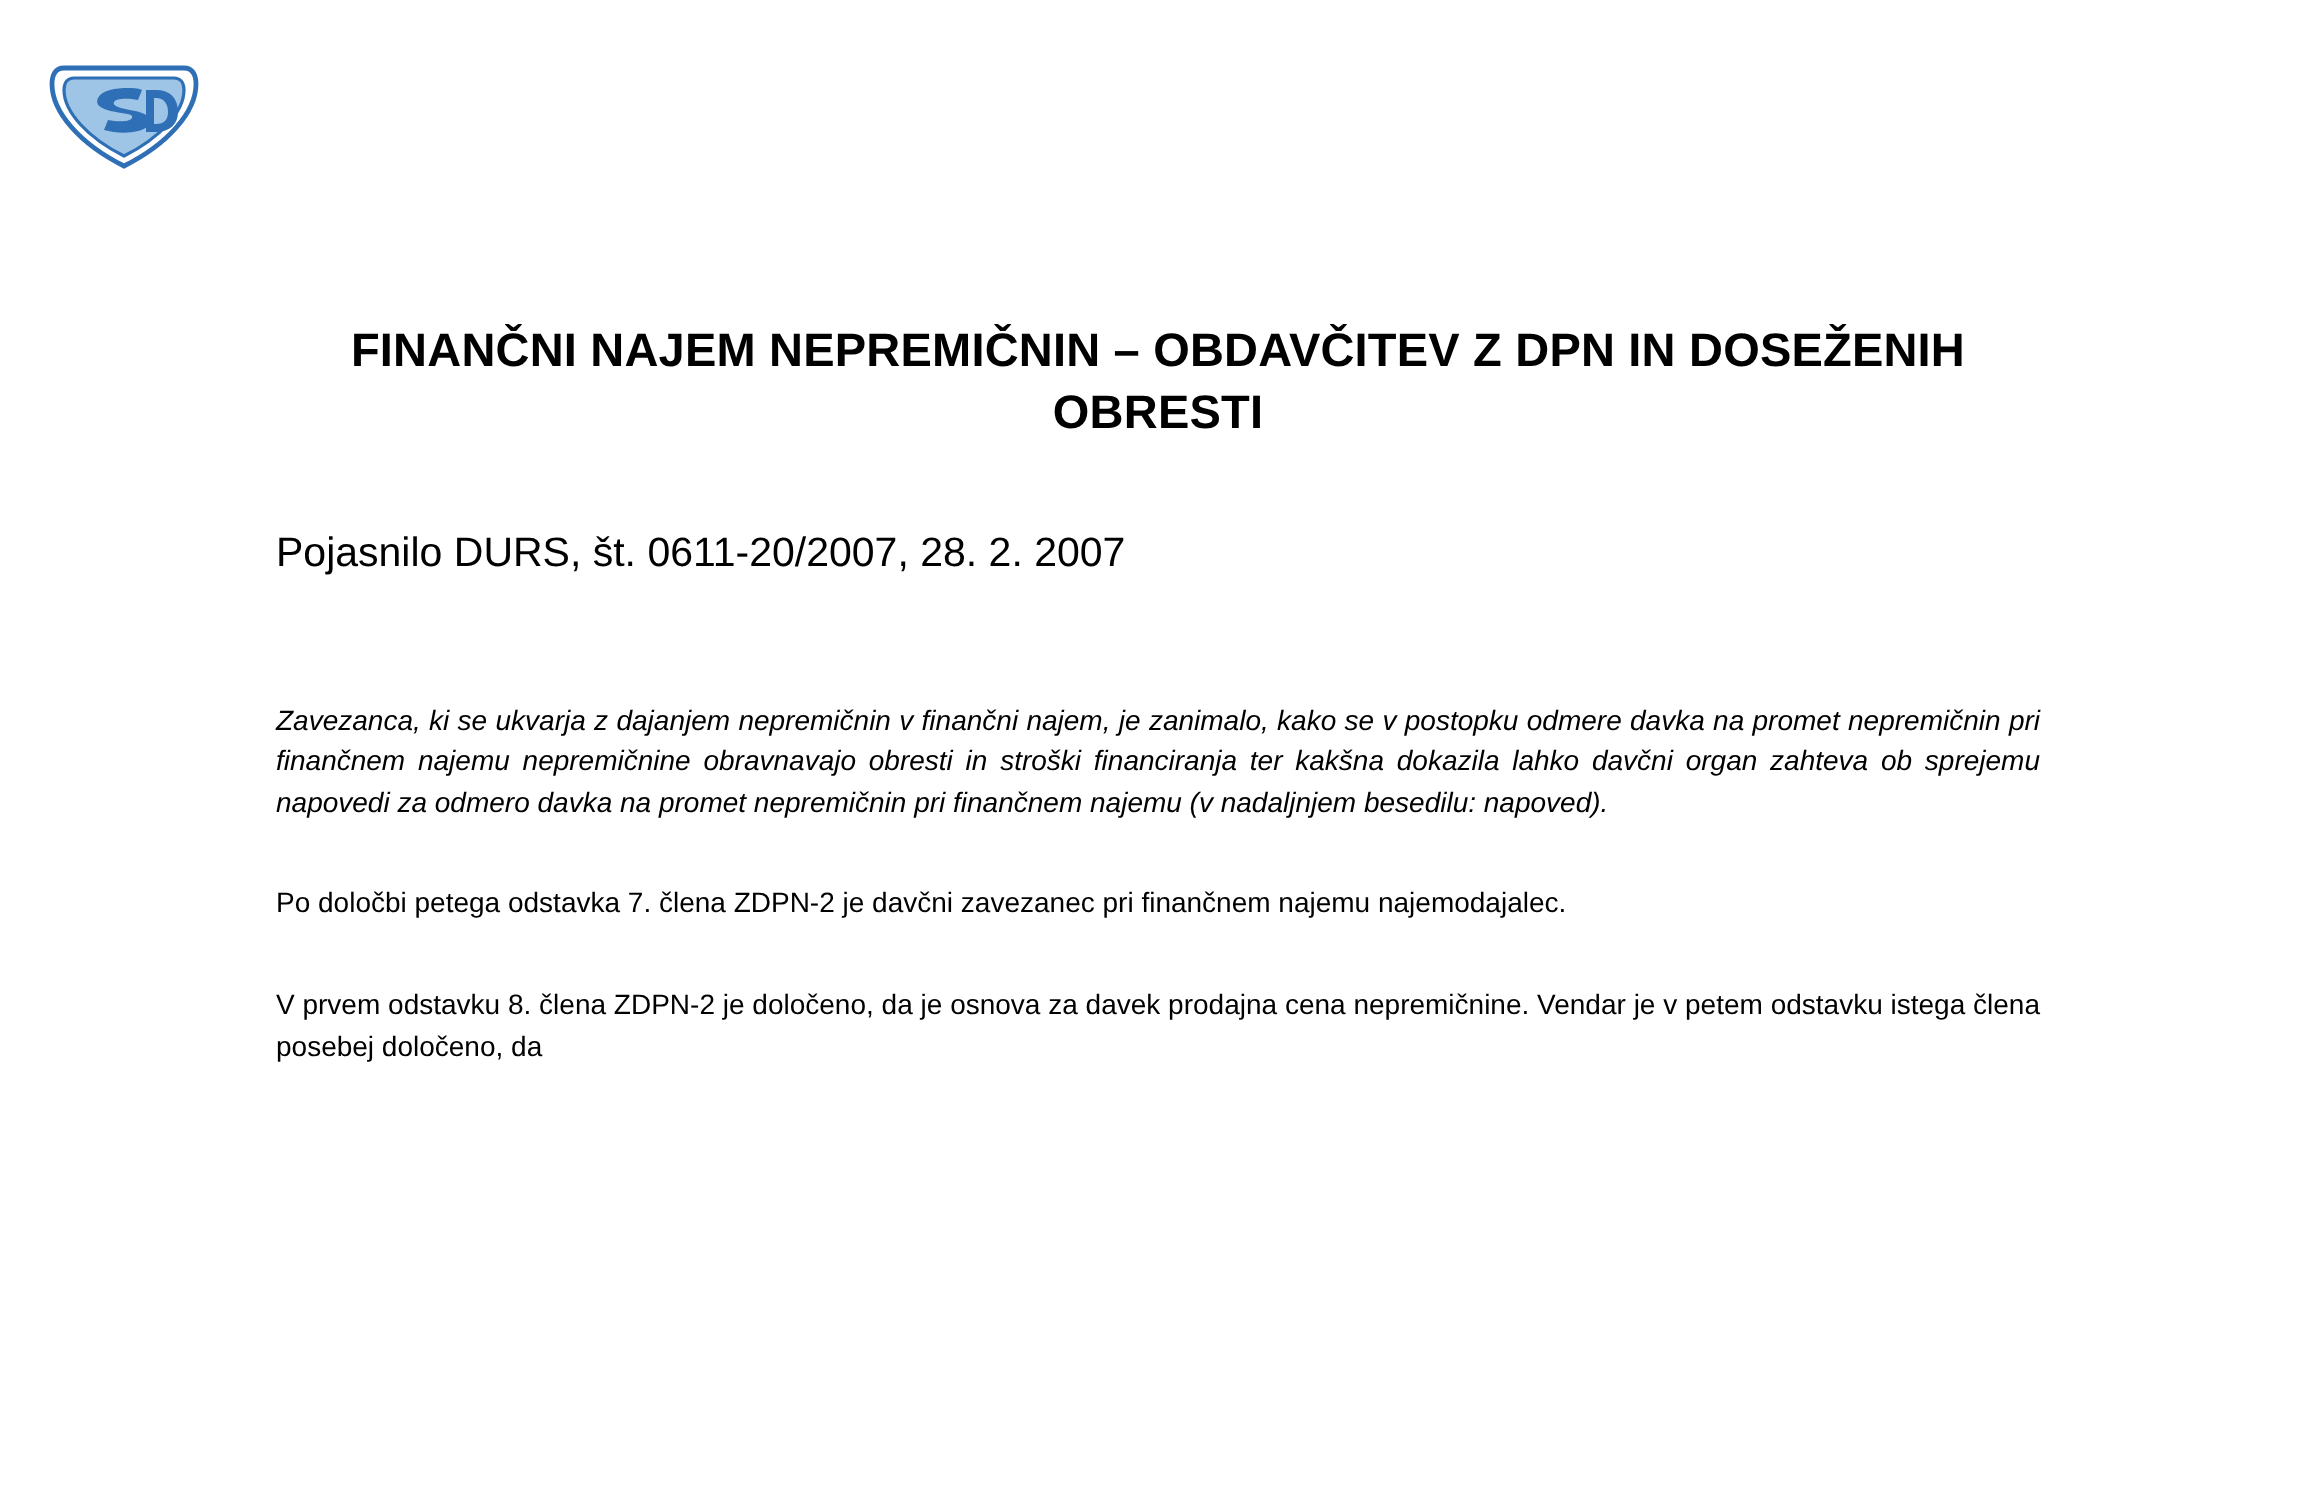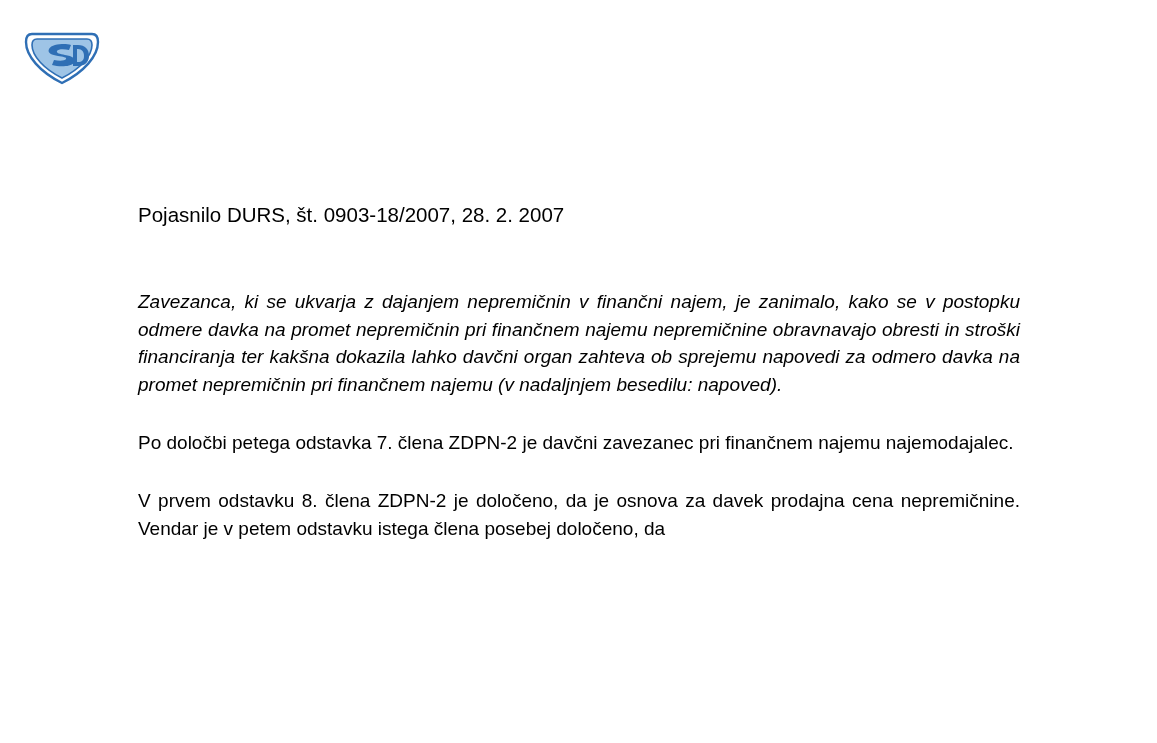--- a/index.html
+++ b/index.html
@@ -40,21 +40,21 @@
     line-height: 1.32;
     margin: 0 0 0 0;
     letter-spacing: 0.1px;
   }
   .subtitle {
     font-size: 20.5px;
     margin-top: 42px;
     line-height: 1.3;
   }
   p.para {
-    font-size: 19px;
+    font-size: 14px;
     line-height: 1.47;
     text-align: justify;
     margin: 0;
     text-justify: inter-word;
   }
   p.italic {
     font-style: italic;
     margin-top: 59px;
   }
   p.gap {
@@ -73,22 +73,23 @@
         <path d="M19 13 H69 C72 13 74 15 74 19 C74 30 62 43 44 52 C26 43 14 30 14 19 C14 15 16 13 19 13 Z" fill="#9ec4e6" stroke="#2f6fb5" stroke-width="1.6"></path>
       </g>
       <g fill="#2f6fb5">
         <path d="M46 18 C40 18 33 19 31 23 C29 27 34 29 40 30 C45 31 49 31 48 33 C47 35 41 35 36 34 L34 39 C41 41 52 41 56 37 C60 33 54 30 47 29 C42 28 38 27 39 25 C40 23 46 23 51 24 L53 19 C51 18 48 18 46 18 Z"></path>
         <path d="M58 19 L58 40 L63 40 C70 40 74 36 74 30 C74 23 70 19 63 19 Z M62 23 L63 23 C67 23 69 26 69 30 C69 34 67 36 63 36 L62 36 Z" transform="translate(-3,0)"></path>
       </g>
     </svg>
   </div>
 
   <div class="doc-body">
+    <h1 class="doc-title">FINANČNI NAJEM NEPREMIČNIN – OBDAVČITEV Z DPN IN DOSEŽENIH OBRESTI</h1>
 
-    <div class="subtitle">Pojasnilo DURS, št. 0903-18/2007, 28. 2. 2007</div>
+    <div class="subtitle">Pojasnilo DURS, št. 0611-20/2007, 28. 2. 2007</div>
 
     <p class="para italic">Zavezanca, ki se ukvarja z dajanjem nepremičnin v finančni najem, je zanimalo, kako se v postopku odmere davka na promet nepremičnin pri finančnem najemu nepremičnine obravnavajo obresti in stroški financiranja ter kakšna dokazila lahko davčni organ zahteva ob sprejemu napovedi za odmero davka na promet nepremičnin pri finančnem najemu (v nadaljnjem besedilu: napoved).</p>
 
 
     <p class="para gap">Po določbi petega odstavka 7. člena ZDPN-2 je davčni zavezanec pri finančnem najemu najemodajalec.</p>
 
     <p class="para gap">V prvem odstavku 8. člena ZDPN-2 je določeno, da je osnova za davek prodajna cena nepremičnine. Vendar je v petem odstavku istega člena posebej določeno, da</p>
   </div>
 
 </div>

